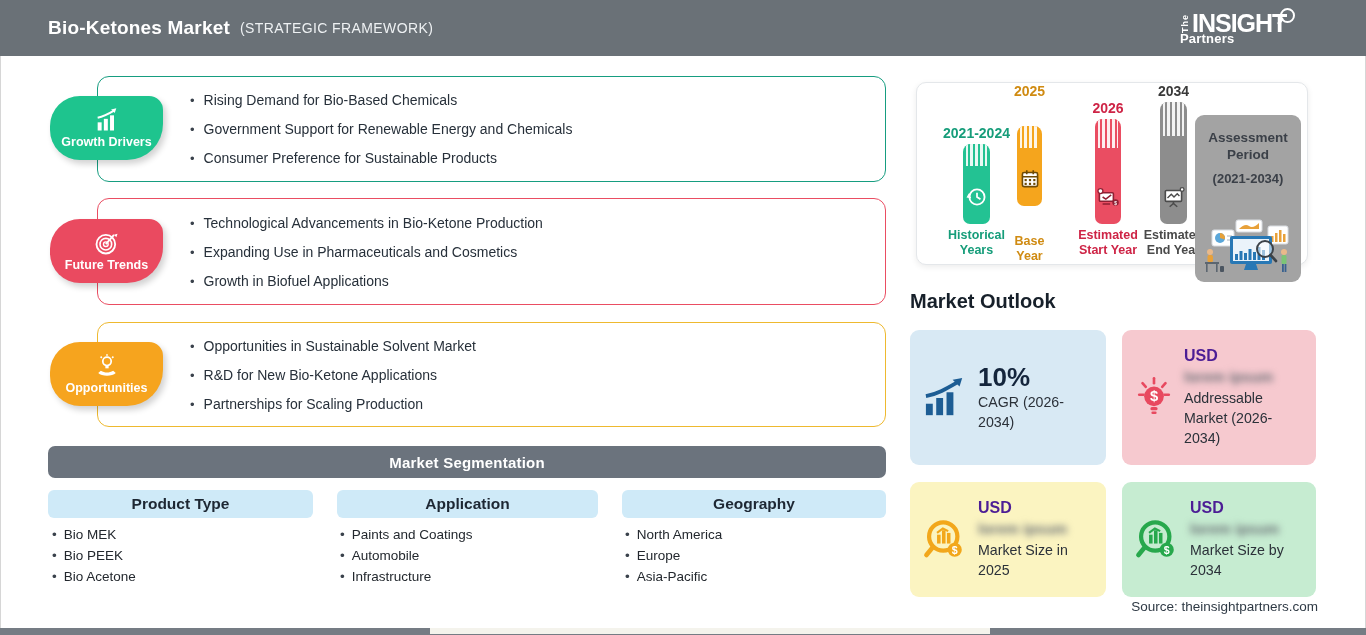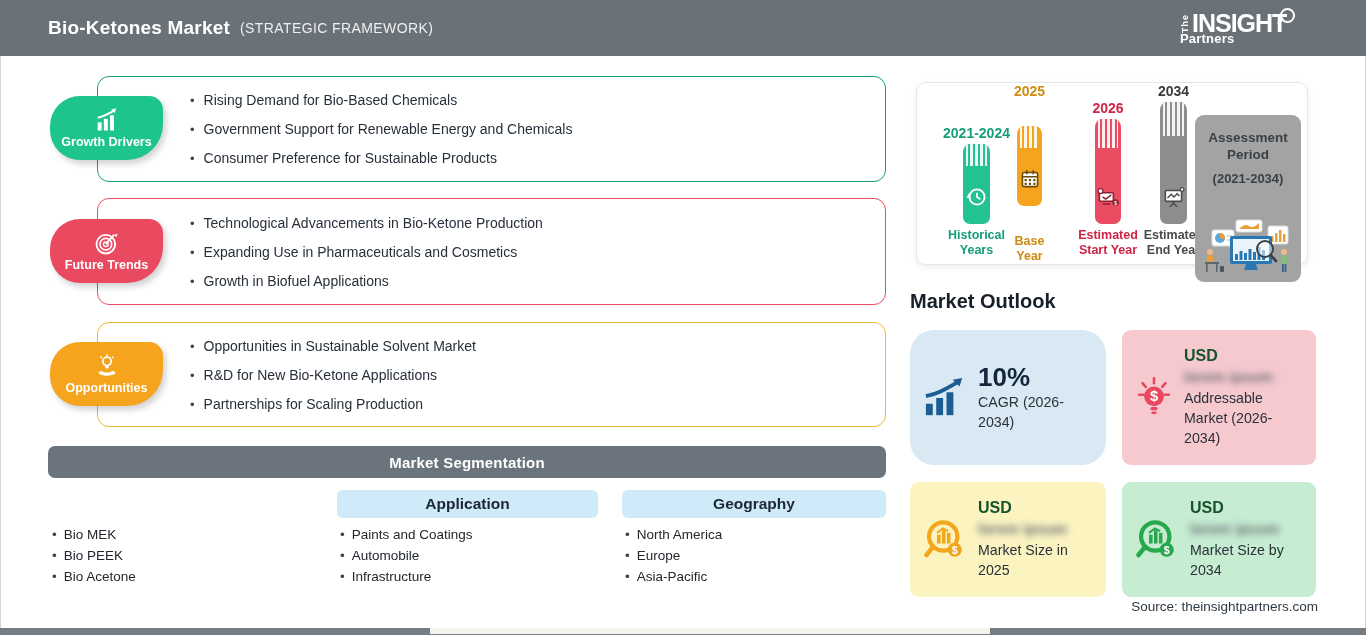--- a/index.html
+++ b/index.html
@@ -85,27 +85,27 @@
 
   .assess { position:absolute; left:278px; top:8px; width:106px; height:167px; background:#a3a3a3;
             border-radius:9px; display:flex; flex-direction:column; align-items:center; padding-top:14px;margin-top:24px; }
   .assess-title { font-size:13.5px; font-weight:700; color:#3b4048; line-height:17px; text-align:center; }
   .assess-range { font-size:13px; font-weight:700; color:#3b4048; margin-top:8px; }
   .assess svg { margin-top:auto; margin-bottom:6px; }
 
   
   .mo-title { position:absolute; left:910px; top:290px; font-size:20px; font-weight:800; color:#17202a; }
   .mo-card { position:absolute; border-radius:9px; display:flex; align-items:center; padding:0 12px; gap:10px; }
-  .mo-card.blue   { left:910px;  top:330px; width:196px; height:135px; background:#d8e9f4;border-radius:24px; }
+  .mo-card.blue   { left:910px;  top:330px; width:196px; height:135px; background:#d8e9f4; }
   .mo-card.pink   { left:1122px; top:330px; width:194px; height:135px; background:#f6c9cf; }
   .mo-card.yellow { left:910px;  top:482px; width:196px; height:115px; background:#fbf4c1; }
   .mo-card.green  { left:1122px; top:482px; width:194px; height:115px; background:#c6ecd1; }
   .mo-text { display:flex; flex-direction:column; }
   .mo-big { font-size:26px; font-weight:800; color:#14253c; line-height:1.1; }
-  .mo-usd { font-size:16px; font-weight:800; color:#14532d; }
+  .mo-usd { font-size:16px; font-weight:800; color:#4c1d95; }
   .mo-blur { font-size:15px; font-weight:700; color:#676c73; filter:blur(3.5px); margin:3px 0; }
   .mo-label { font-size:14.2px; color:#2b3139; line-height:20px; }
   .mo-card svg { flex:0 0 auto; }
 
   .source { position:absolute; right:48px; top:599px; font-size:13.5px; color:#2f3a45; }
 
   
   .bottom-strip { position:absolute; left:0; bottom:0; width:1366px; height:7px; background:#757c84; }
   .bottom-strip-light { position:absolute; left:430px; bottom:1px; width:560px; height:6px; background:#f4f3ec; }
 </style>
@@ -170,20 +170,21 @@
     </svg>
     <span class="badge-label">Opportunities</span>
   </div>
   <div class="fw-box orange">
     <div class="fw-item">Opportunities in Sustainable Solvent Market</div>
     <div class="fw-item">R&amp;D for New Bio-Ketone Applications</div>
     <div class="fw-item">Partnerships for Scaling Production</div>
   </div>
 
   <div class="seg-bar">Market Segmentation</div>
+  <div class="seg-pill c1">Product Type</div>
   <div class="seg-pill c2">Application</div>
   <div class="seg-pill c3">Geography</div>
   <ul class="seg-list c1">
     <li>Bio MEK</li>
     <li>Bio PEEK</li>
     <li>Bio Acetone</li>
   </ul>
   <ul class="seg-list c2">
     <li>Paints and Coatings</li>
     <li>Automobile</li>

